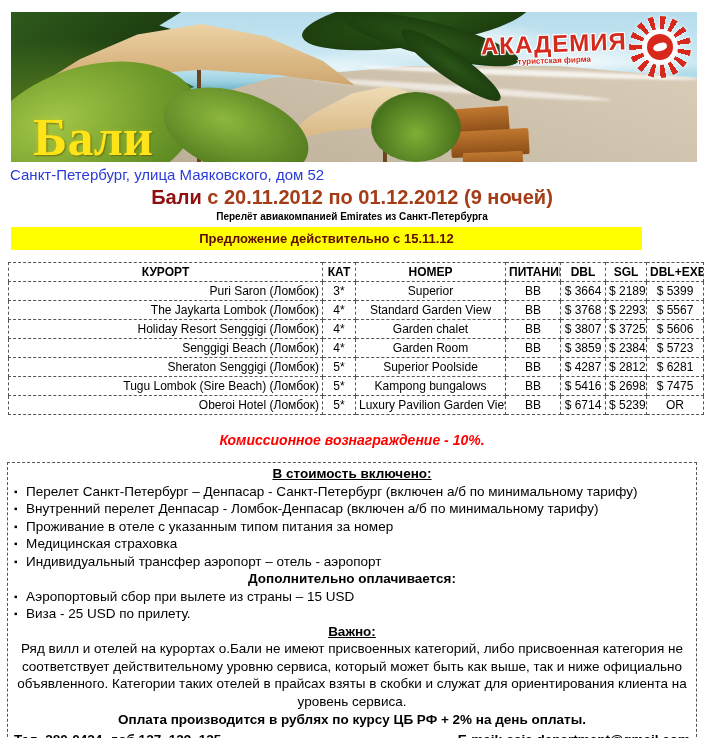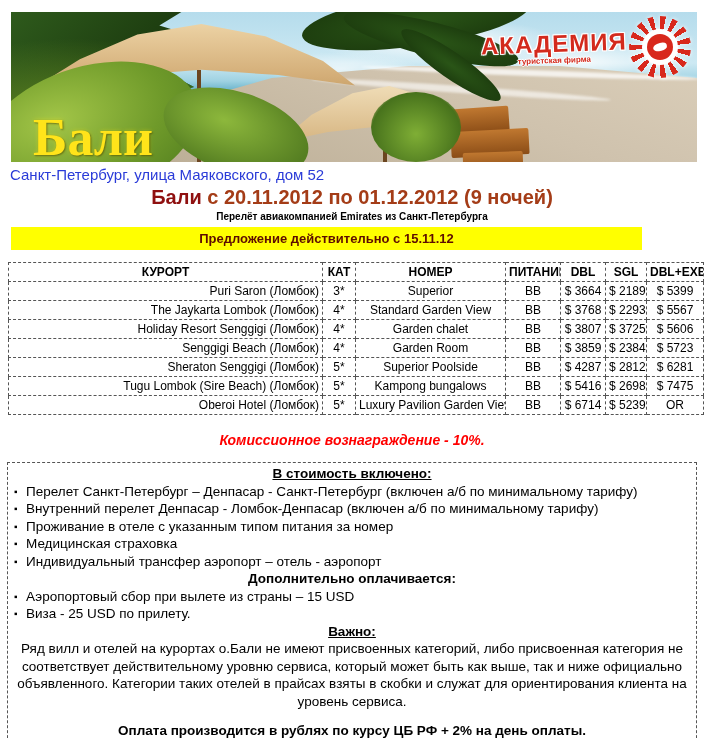--- a/index.html
+++ b/index.html
@@ -143,21 +143,21 @@
     border: 1px dashed #555;
     padding: 2px 6px 3px 6px;
     font-size: 13.5px; line-height: 17.5px;
   }
   .box-heading { text-align: center; font-weight: bold; }
   .u { text-decoration: underline; }
   .blist { list-style: none; }
   .blist li { display: flex; }
   .blist .bullet { width: 12px; flex: 0 0 12px; font-size: 10px; }
   .important-text { text-align: center; }
-  .payment-note { text-align: center; font-weight: bold; margin-top: 12px; }
+  .payment-note { text-align: center; font-weight: bold; margin-top: 1px; }
   .contact-row { display: flex; justify-content: space-between; font-weight: bold; margin-top: 2px; }
 </style>
 </head>
 <body>
 
 <div class="hero">
   <div class="cloud cloud1"></div>
   <div class="cloud cloud2"></div>
   <div class="cloud cloud3"></div>
   <div class="sand"></div>

